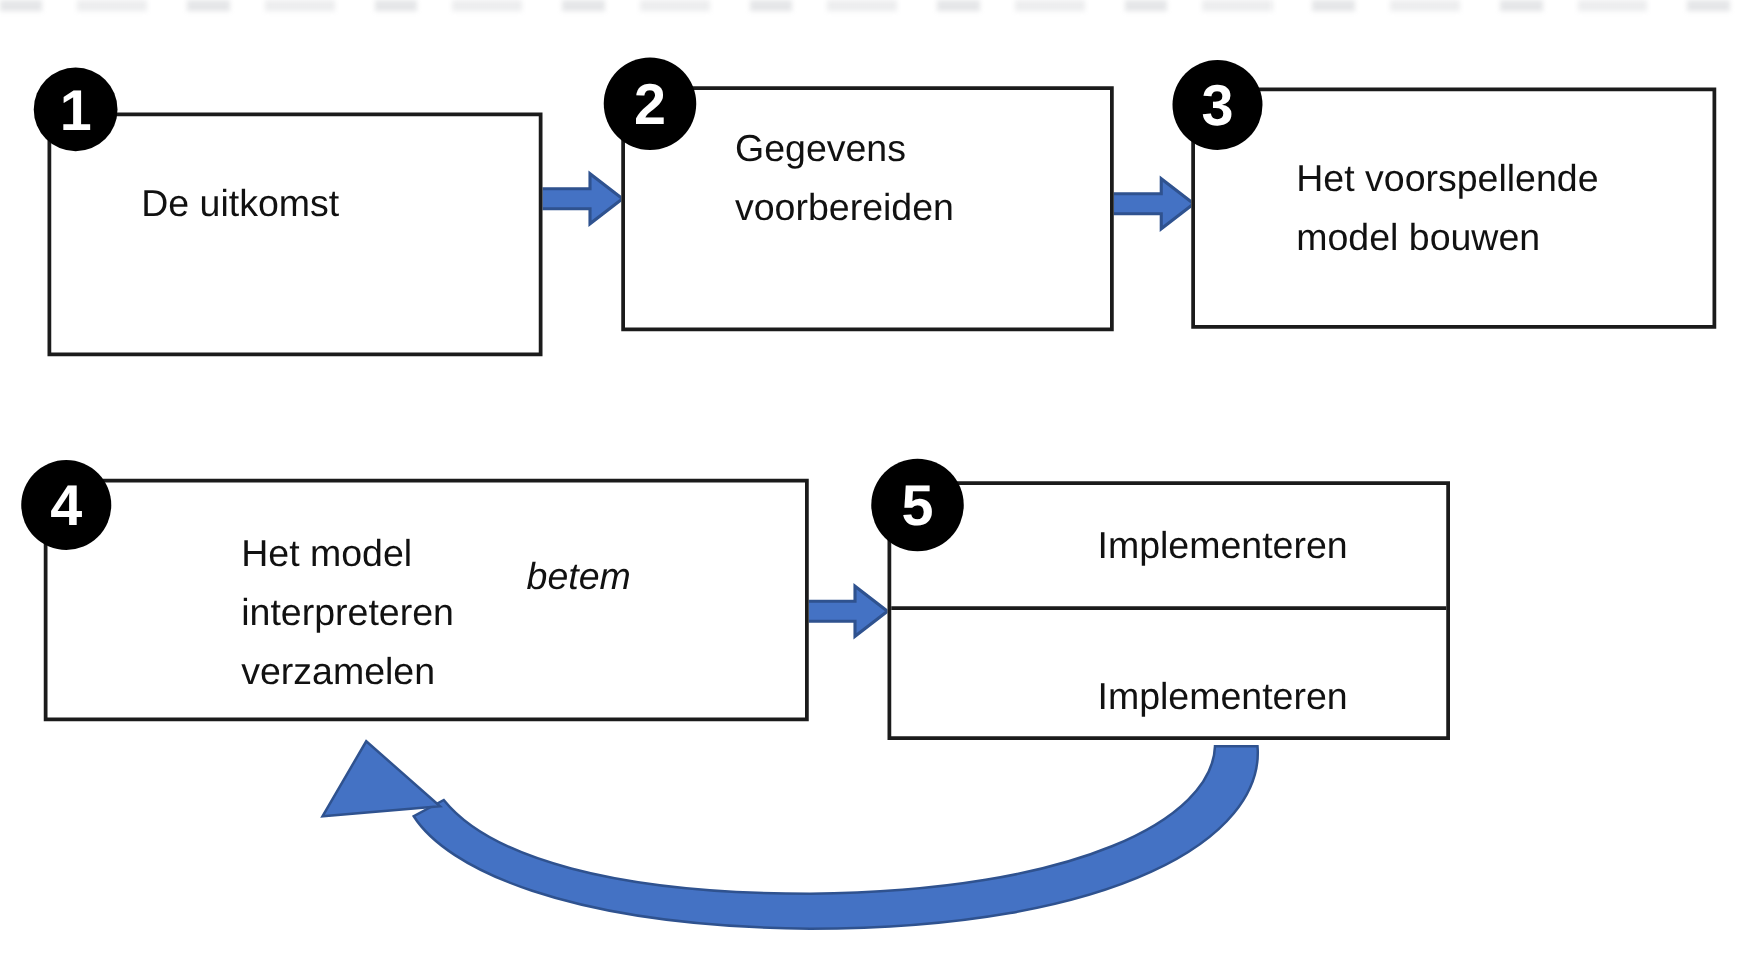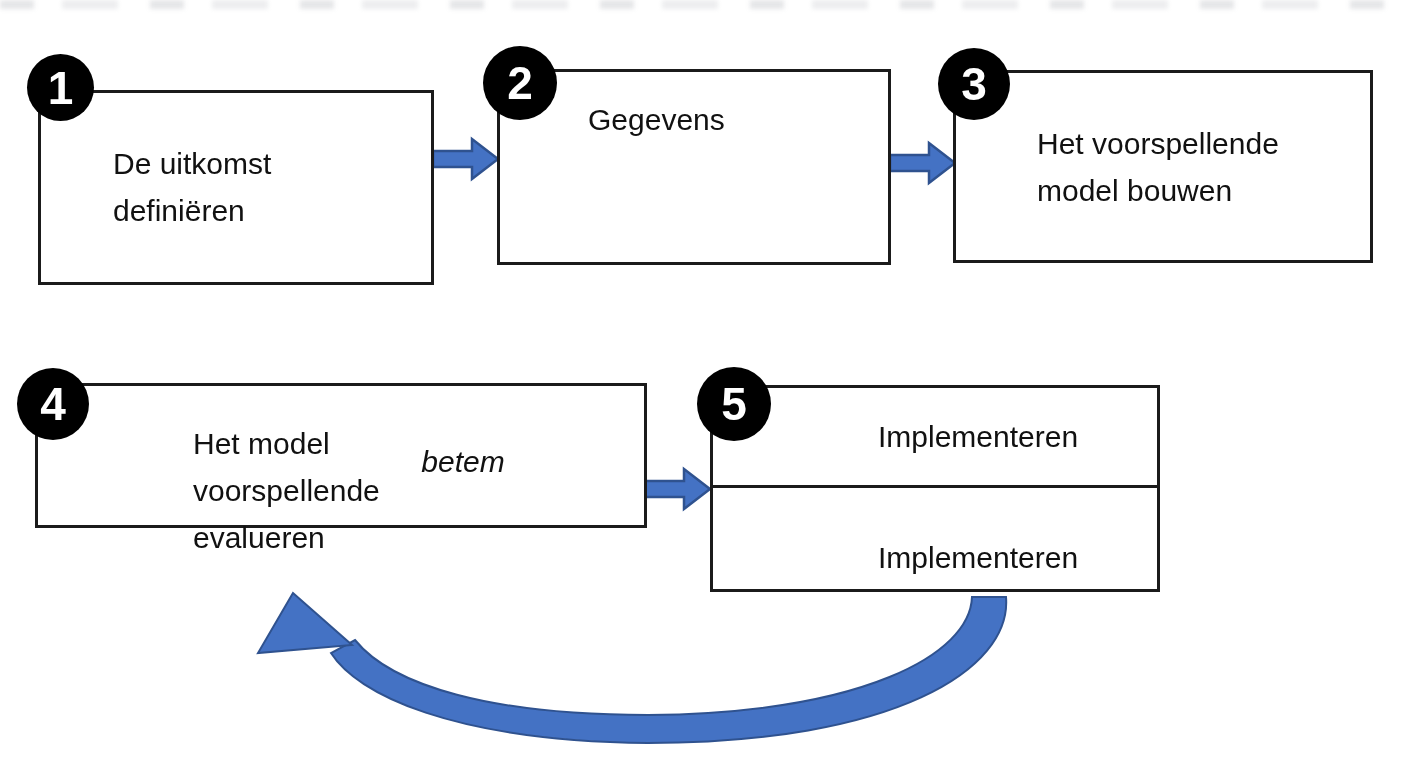--- a/index.html
+++ b/index.html
@@ -50,45 +50,45 @@
 </head>
 <body style="background: rgb(255, 255, 255); color: rgb(17, 17, 17);">
 
 <div class="canvas">
 
   <div class="top-artifact"></div>
 
   <div class="box" style="left:38px; top:70px; width:396px; height:195px;margin-top:20px;">
     <div class="box-text" style="left:72px; top:47px;">
       <span>De uitkomst</span>
-      <span>definiëren</span>
     </div>
   </div>
   <div class="badge" style="left:27px; top:54px; width:67px; height:67px;">1</div>
 
   <div class="box" style="left:497px; top:69px; width:394px; height:196px;">
     <div class="box-text" style="left:88px; top:24px;">
       <span>Gegevens</span>
+      <span>voorbereiden</span>
     </div>
   </div>
   <div class="badge" style="left:483px; top:46px; width:74px; height:74px;">2</div>
 
   <div class="box" style="left:953px; top:70px; width:420px; height:193px;padding-left:12px;">
     <div class="box-text" style="left:81px; top:47px;">
       <span>Het voorspellende</span>
       <span>model bouwen</span>
     </div>
   </div>
   <div class="badge" style="left:938px; top:48px; width:72px; height:72px;">3</div>
 
-  <div class="box" style="left:35px; top:383px; width:612px; height:145px;">
+  <div class="box" style="left:35px; top:383px; width:612px; height:194px;">
     <div class="box-text" style="left:155px; top:34px;">
       <span>Het model</span>
-      <span>voorspellende</span>
-      <span>evalueren</span>
+      <span>interpreteren</span>
+      <span>verzamelen</span>
     </div>
     <div class="box-text side-text" style="left:368px; top:52px;">
       <span>betem</span>
     </div>
   </div>
   <div class="badge" style="left:17px; top:368px; width:72px; height:72px;">4</div>
 
   <div class="box" style="left:710px; top:385px; width:450px; height:207px;">
     <div class="split-rows">
       <div class="split-row first">

